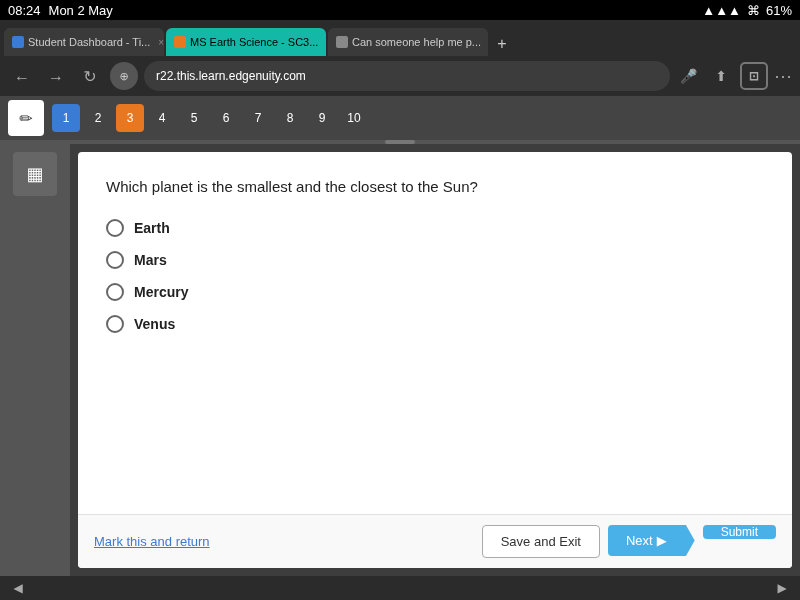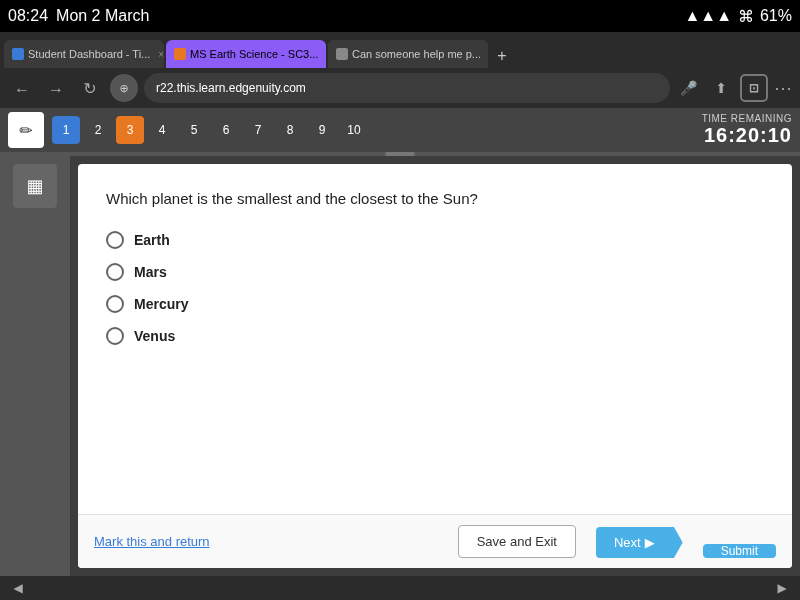--- a/index.html
+++ b/index.html
@@ -11,26 +11,26 @@
       font-family: -apple-system, BlinkMacSystemFont, 'Segoe UI', Arial, sans-serif;
       background: #1c1c1c;
       display: flex;
       flex-direction: column;
     }
 
     
     .status-bar {
       background: #000;
       color: #fff;
-      font-size: 16px;
+      font-size: 13px;
       padding: 2px 8px;
       display: flex;
       justify-content: space-between;
       align-items: center;
-      height: 32px;
+      height: 20px;
       flex-shrink: 0;
     }
     .status-bar-left { display: flex; gap: 8px; }
     .status-bar-right { display: flex; gap: 6px; align-items: center; }
 
     
     .browser-chrome {
       background: #2b2b2b;
       flex-shrink: 0;
     }
@@ -53,21 +53,21 @@
       color: #ccc;
       background: #3a3a3a;
       height: 28px;
       gap: 4px;
       cursor: pointer;
       max-width: 160px;
       overflow: hidden;
       white-space: nowrap;
     }
     .tab.active {
-      background: #8b5cf6;
+      background: #14b8a6;
       color: #000;
     }
     .tab-favicon {
       width: 12px;
       height: 12px;
       border-radius: 2px;
       flex-shrink: 0;
       display: inline-block;
     }
     .tab-favicon.blue { background: #3a7bd5; }
@@ -332,22 +332,22 @@
 
     .mark-return-link {
       color: #3a7bd5;
       font-size: 13px;
       text-decoration: underline;
       cursor: pointer;
     }
 
     .footer-buttons {
       display: flex;
-      gap: 20px;
-      align-items: flex-end;
+      gap: 8px;
+      align-items: flex-start;
     }
 
     .btn-save-exit {
       padding: 8px 18px;
       border: 1px solid #aaa;
       background: #fff;
       border-radius: 4px;
       font-size: 13px;
       color: #333;
       cursor: pointer;
@@ -397,21 +397,21 @@
       font-size: 12px;
       cursor: pointer;
     }
   </style>
 </head>
 <body>
 
 <div class="status-bar">
   <div class="status-bar-left">
     <span>08:24</span>
-    <span>Mon 2 March</span>
+    <span>Mon 2 May</span>
   </div>
   <div class="status-bar-right">
     <span>▲▲▲</span>
     <span>⌘</span>
     <span>61%</span>
   </div>
 </div>
 
 <div class="browser-chrome">
 
@@ -480,24 +480,20 @@
       </div>
       <div class="q-num">
         <span>8</span>
       </div>
       <div class="q-num">
         <span>9</span>
       </div>
       <div class="q-num">
         <span>10</span>
       </div>
-    </div>
-    <div class="time-remaining">
-      <div class="time-label">TIME REMAINING</div>
-      <div class="time-value">16:20:10</div>
     </div>
   </div>
 
   <div class="divider-bar">
     <div class="divider-handle"></div>
   </div>
 
   <div class="content-row">
 
     <div class="left-panel">

